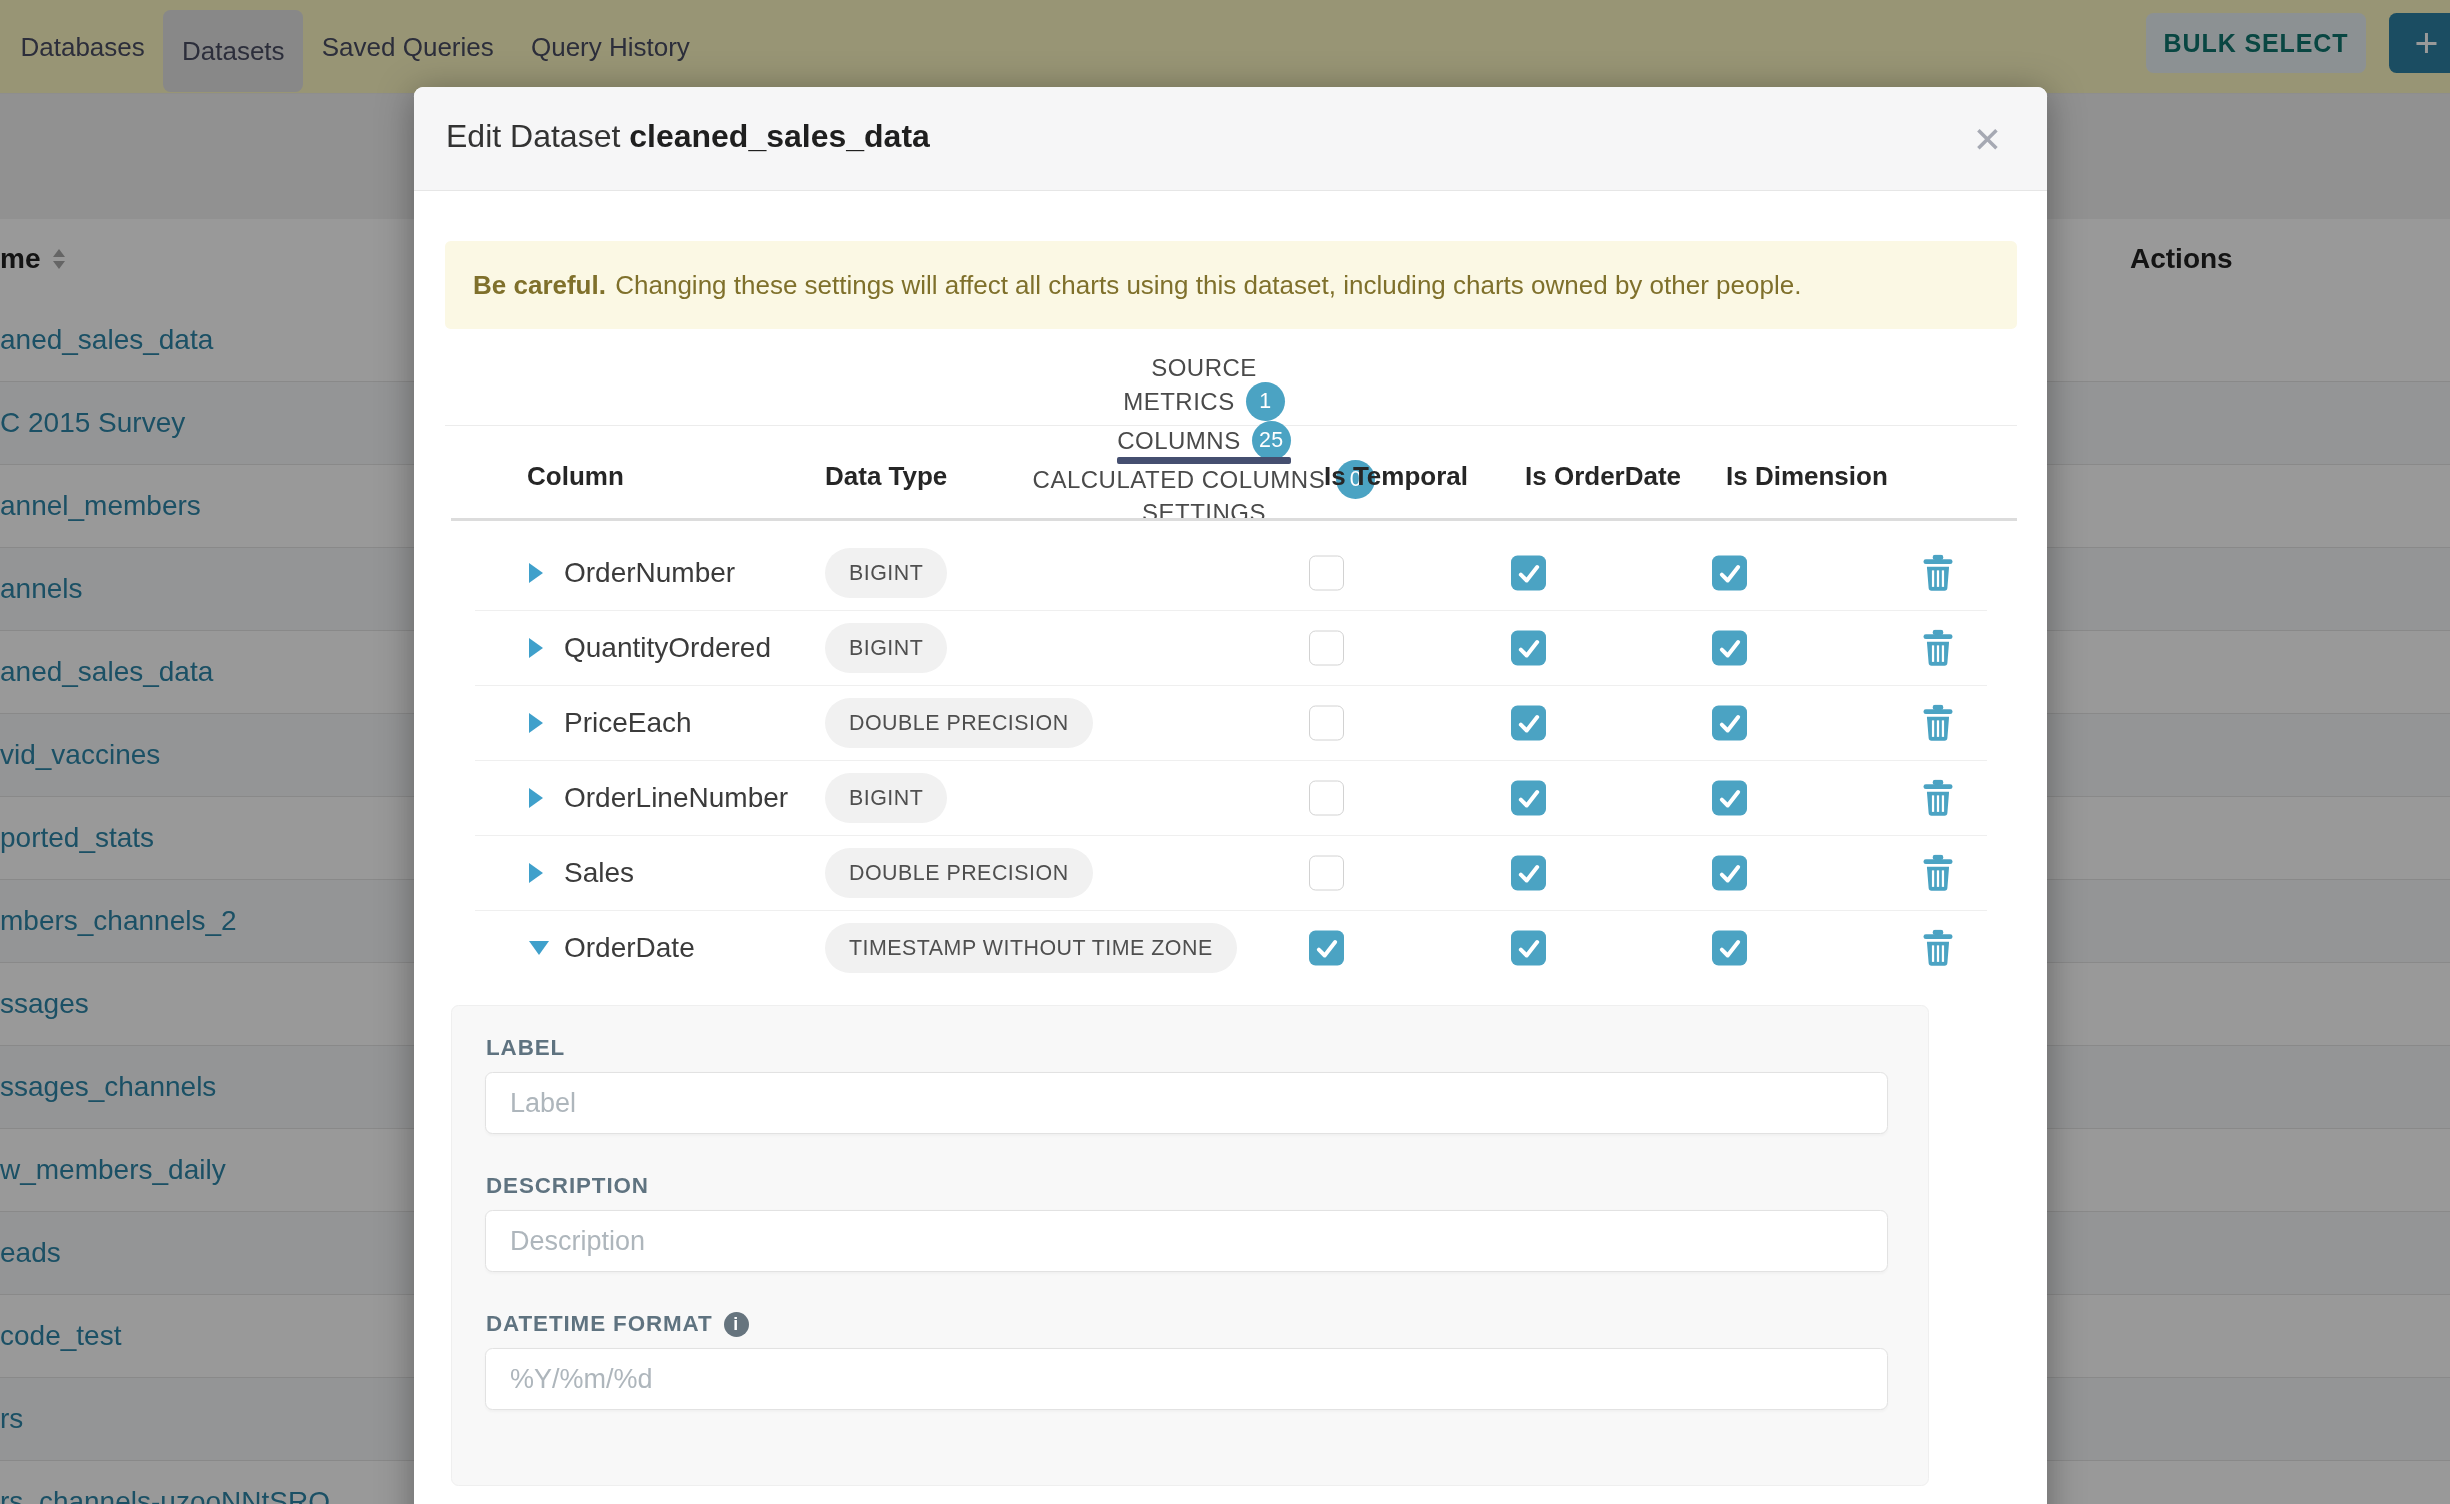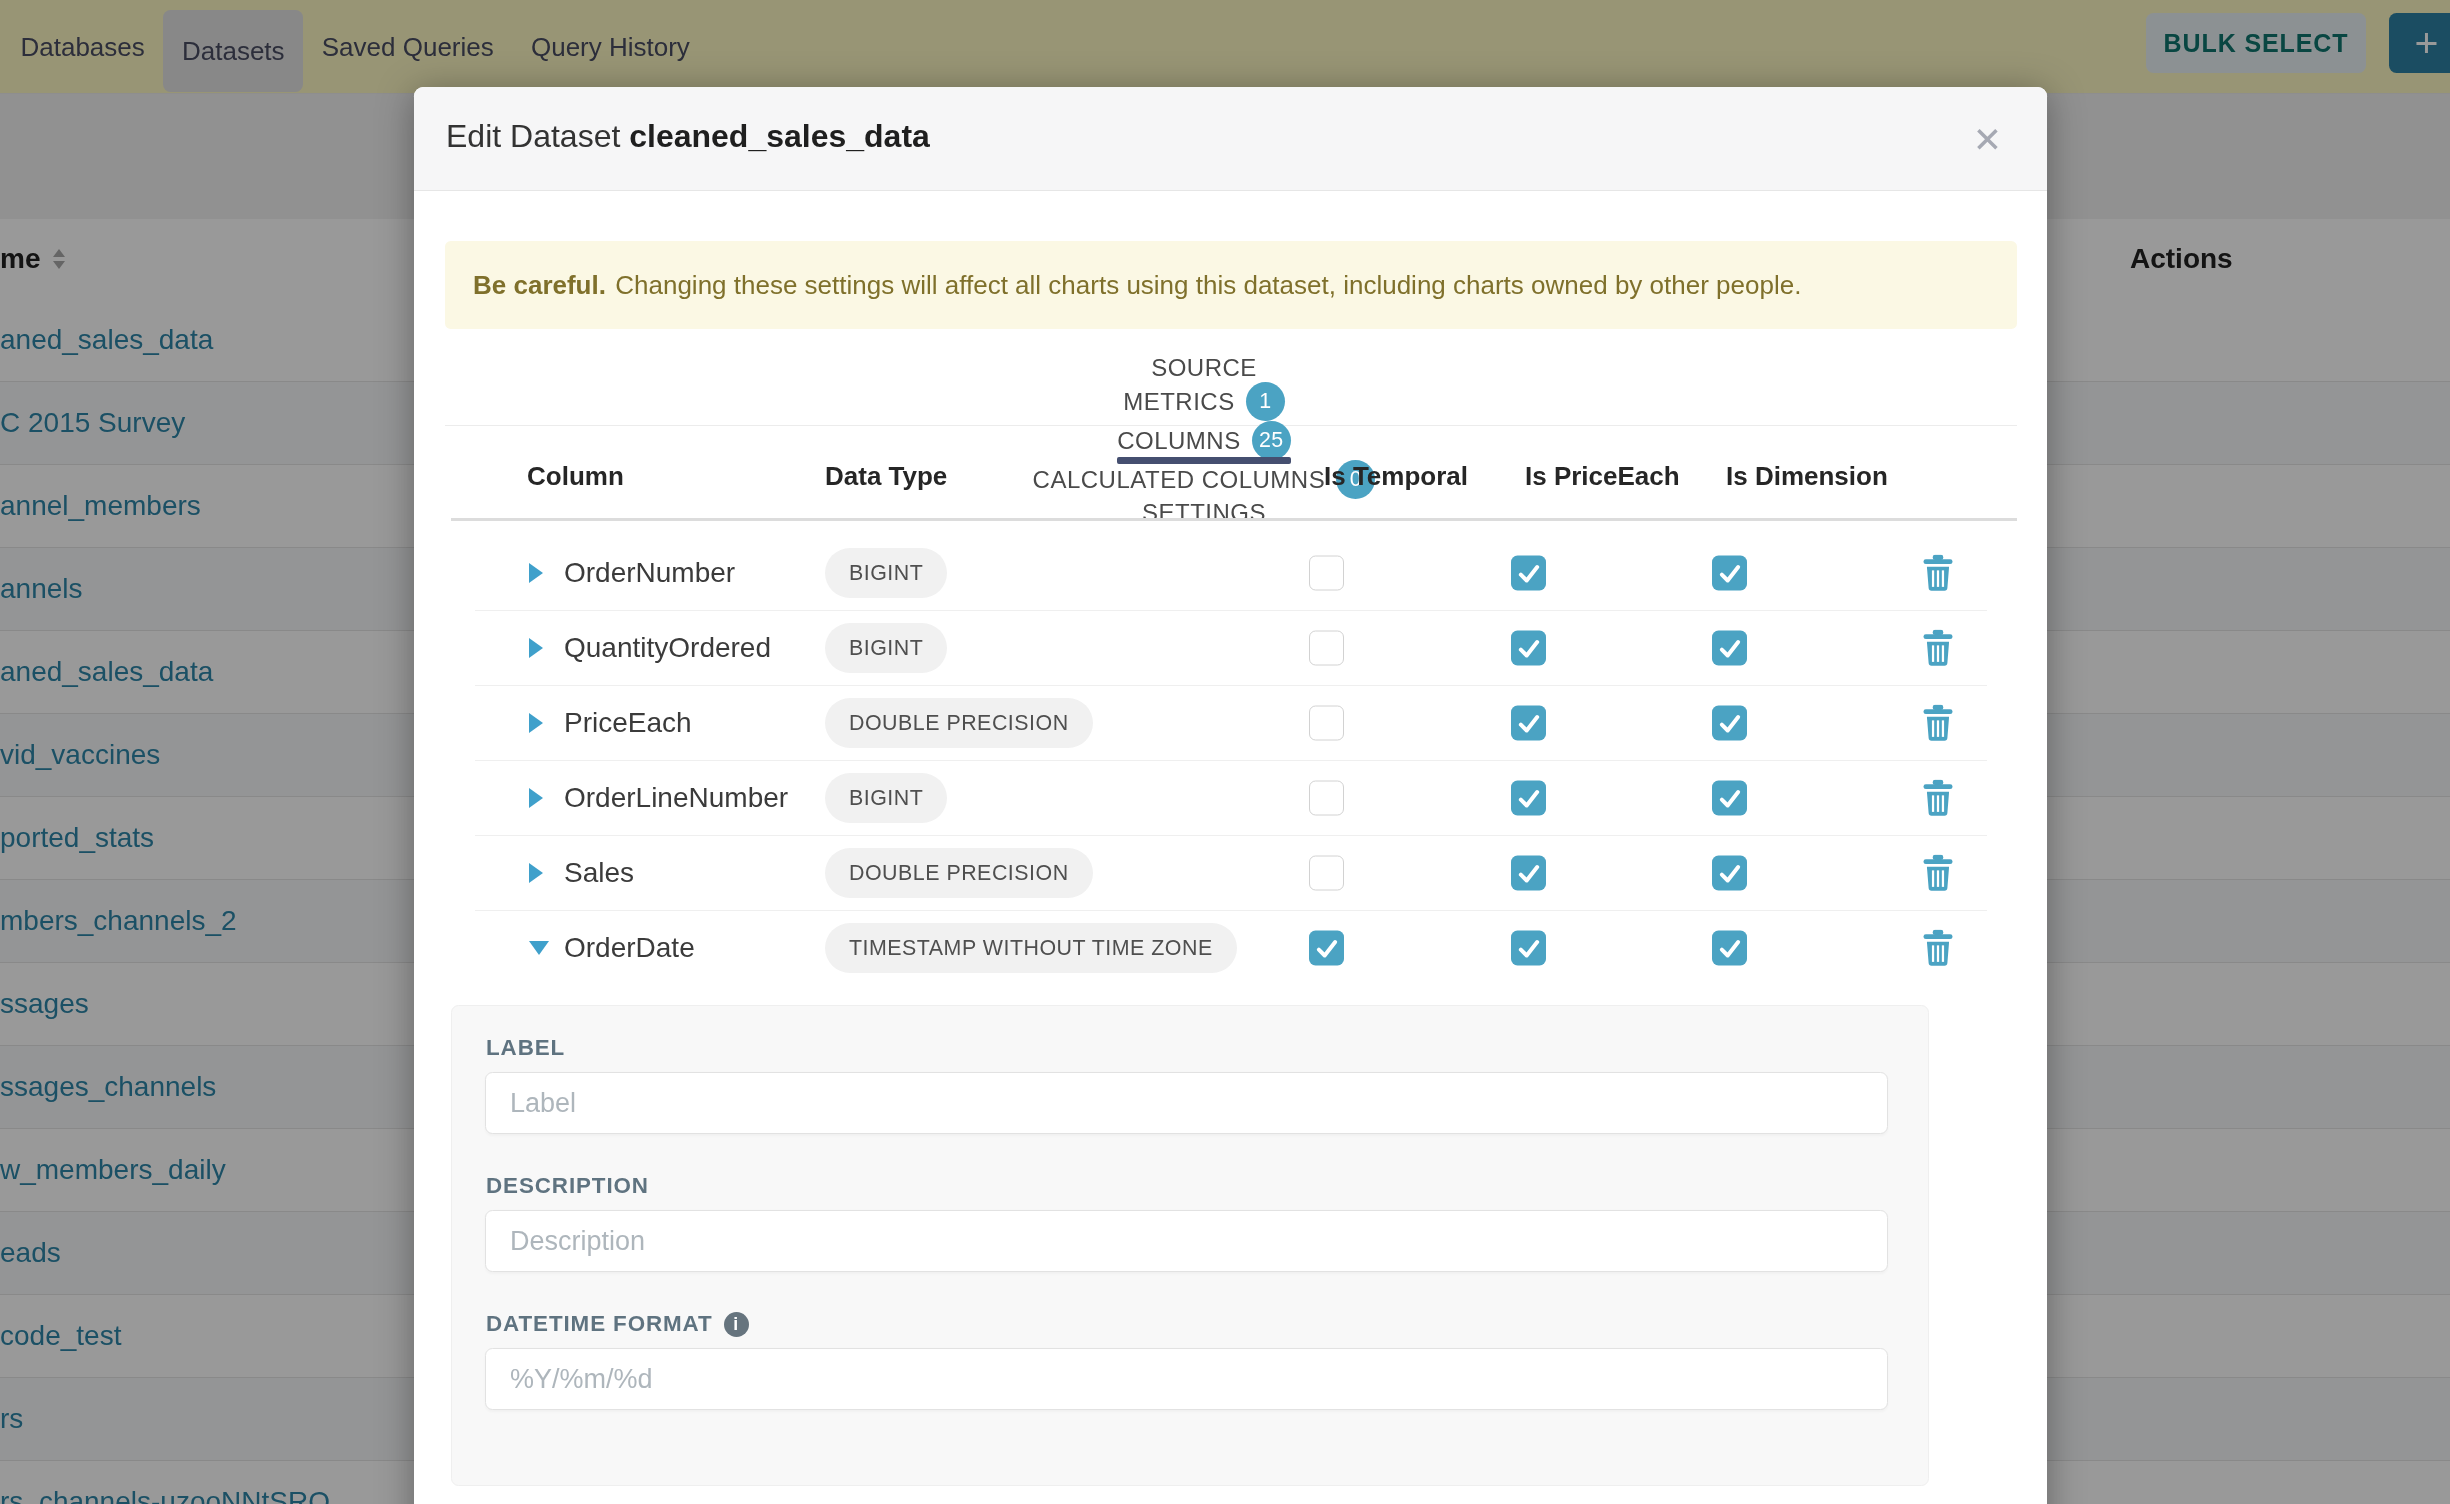--- a/index.html
+++ b/index.html
@@ -234,21 +234,21 @@
   <div class="tab">
     <span class="tab-label">SETTINGS</span>
 
   </div>
 </div>
 
   <div class="mtable">
     <span class="mth c1">Column</span>
     <span class="mth c2">Data Type</span>
     <span class="mth c3">Is Temporal</span>
-    <span class="mth c4">Is PriceEach</span>
+    <span class="mth c4">Is OrderDate</span>
     <span class="mth c5">Is Dimension</span>
     <div class="mhline"></div>
     <div class="mrows">
   <div class="mrow">
     <span class="exp collapsed"></span>
     <span class="mname">OrderNumber</span>
     <span class="pill">BIGINT</span>
     <span class="cb p1 off">
       
     </span>

